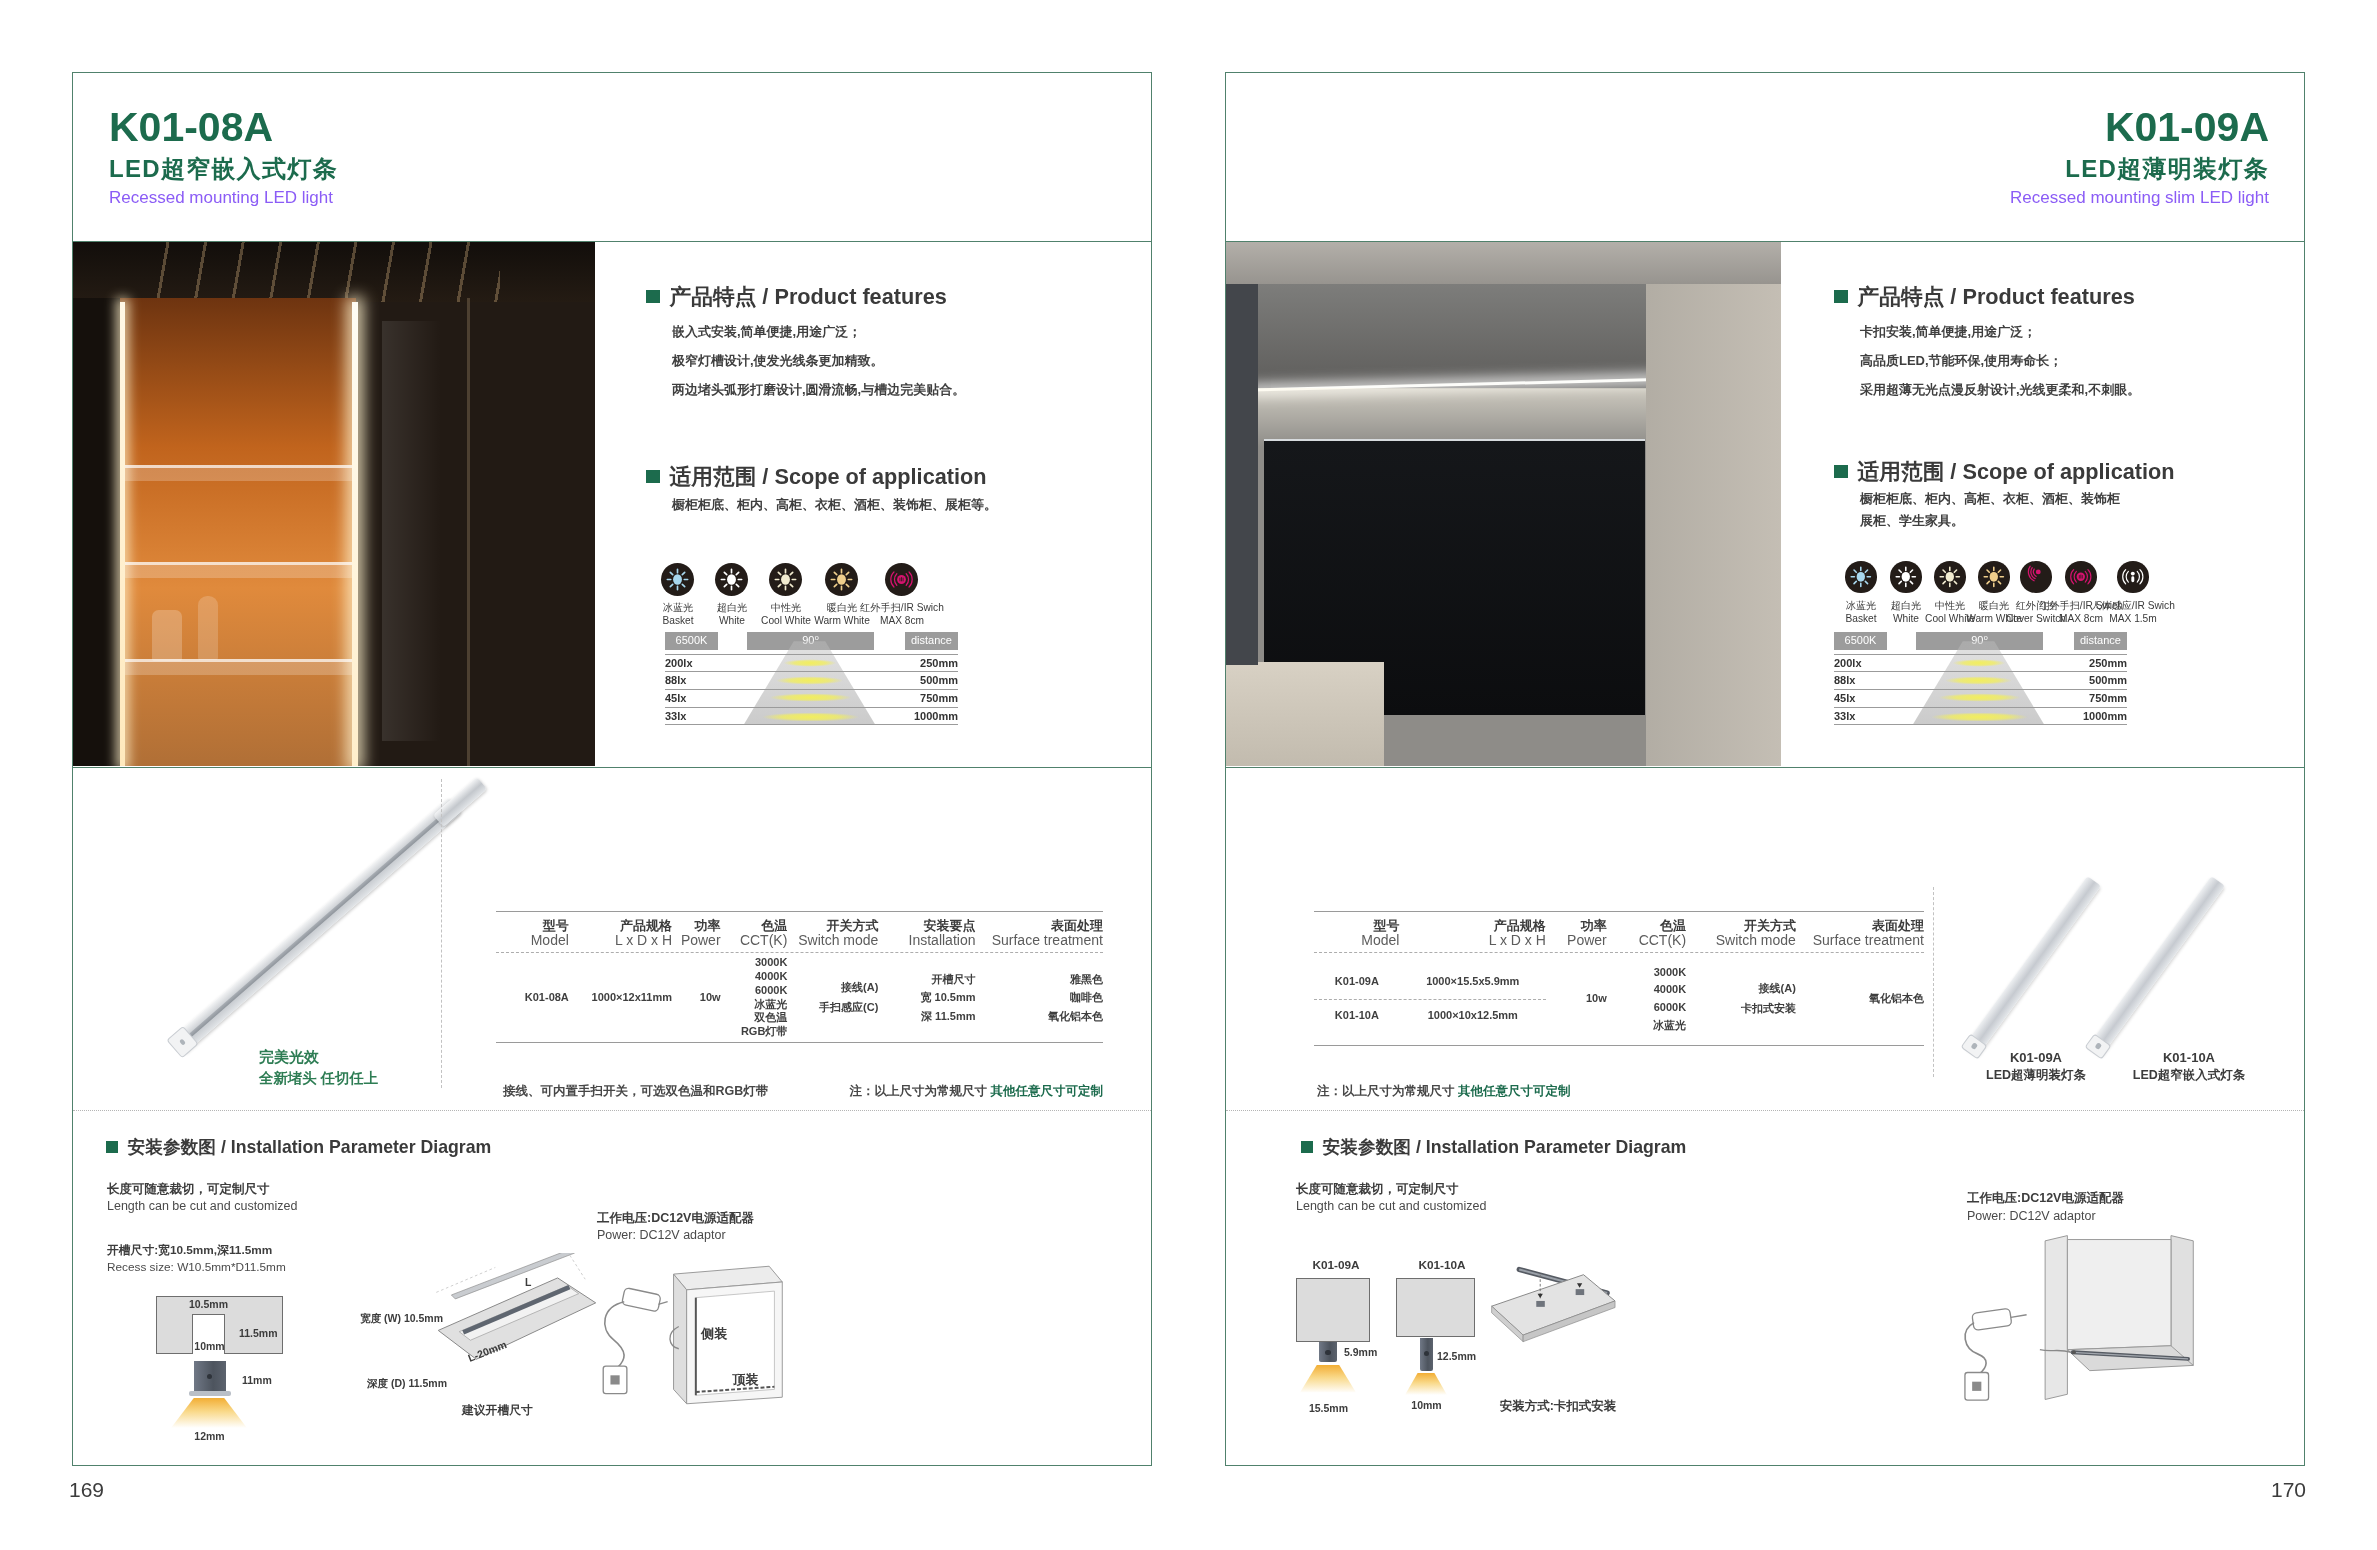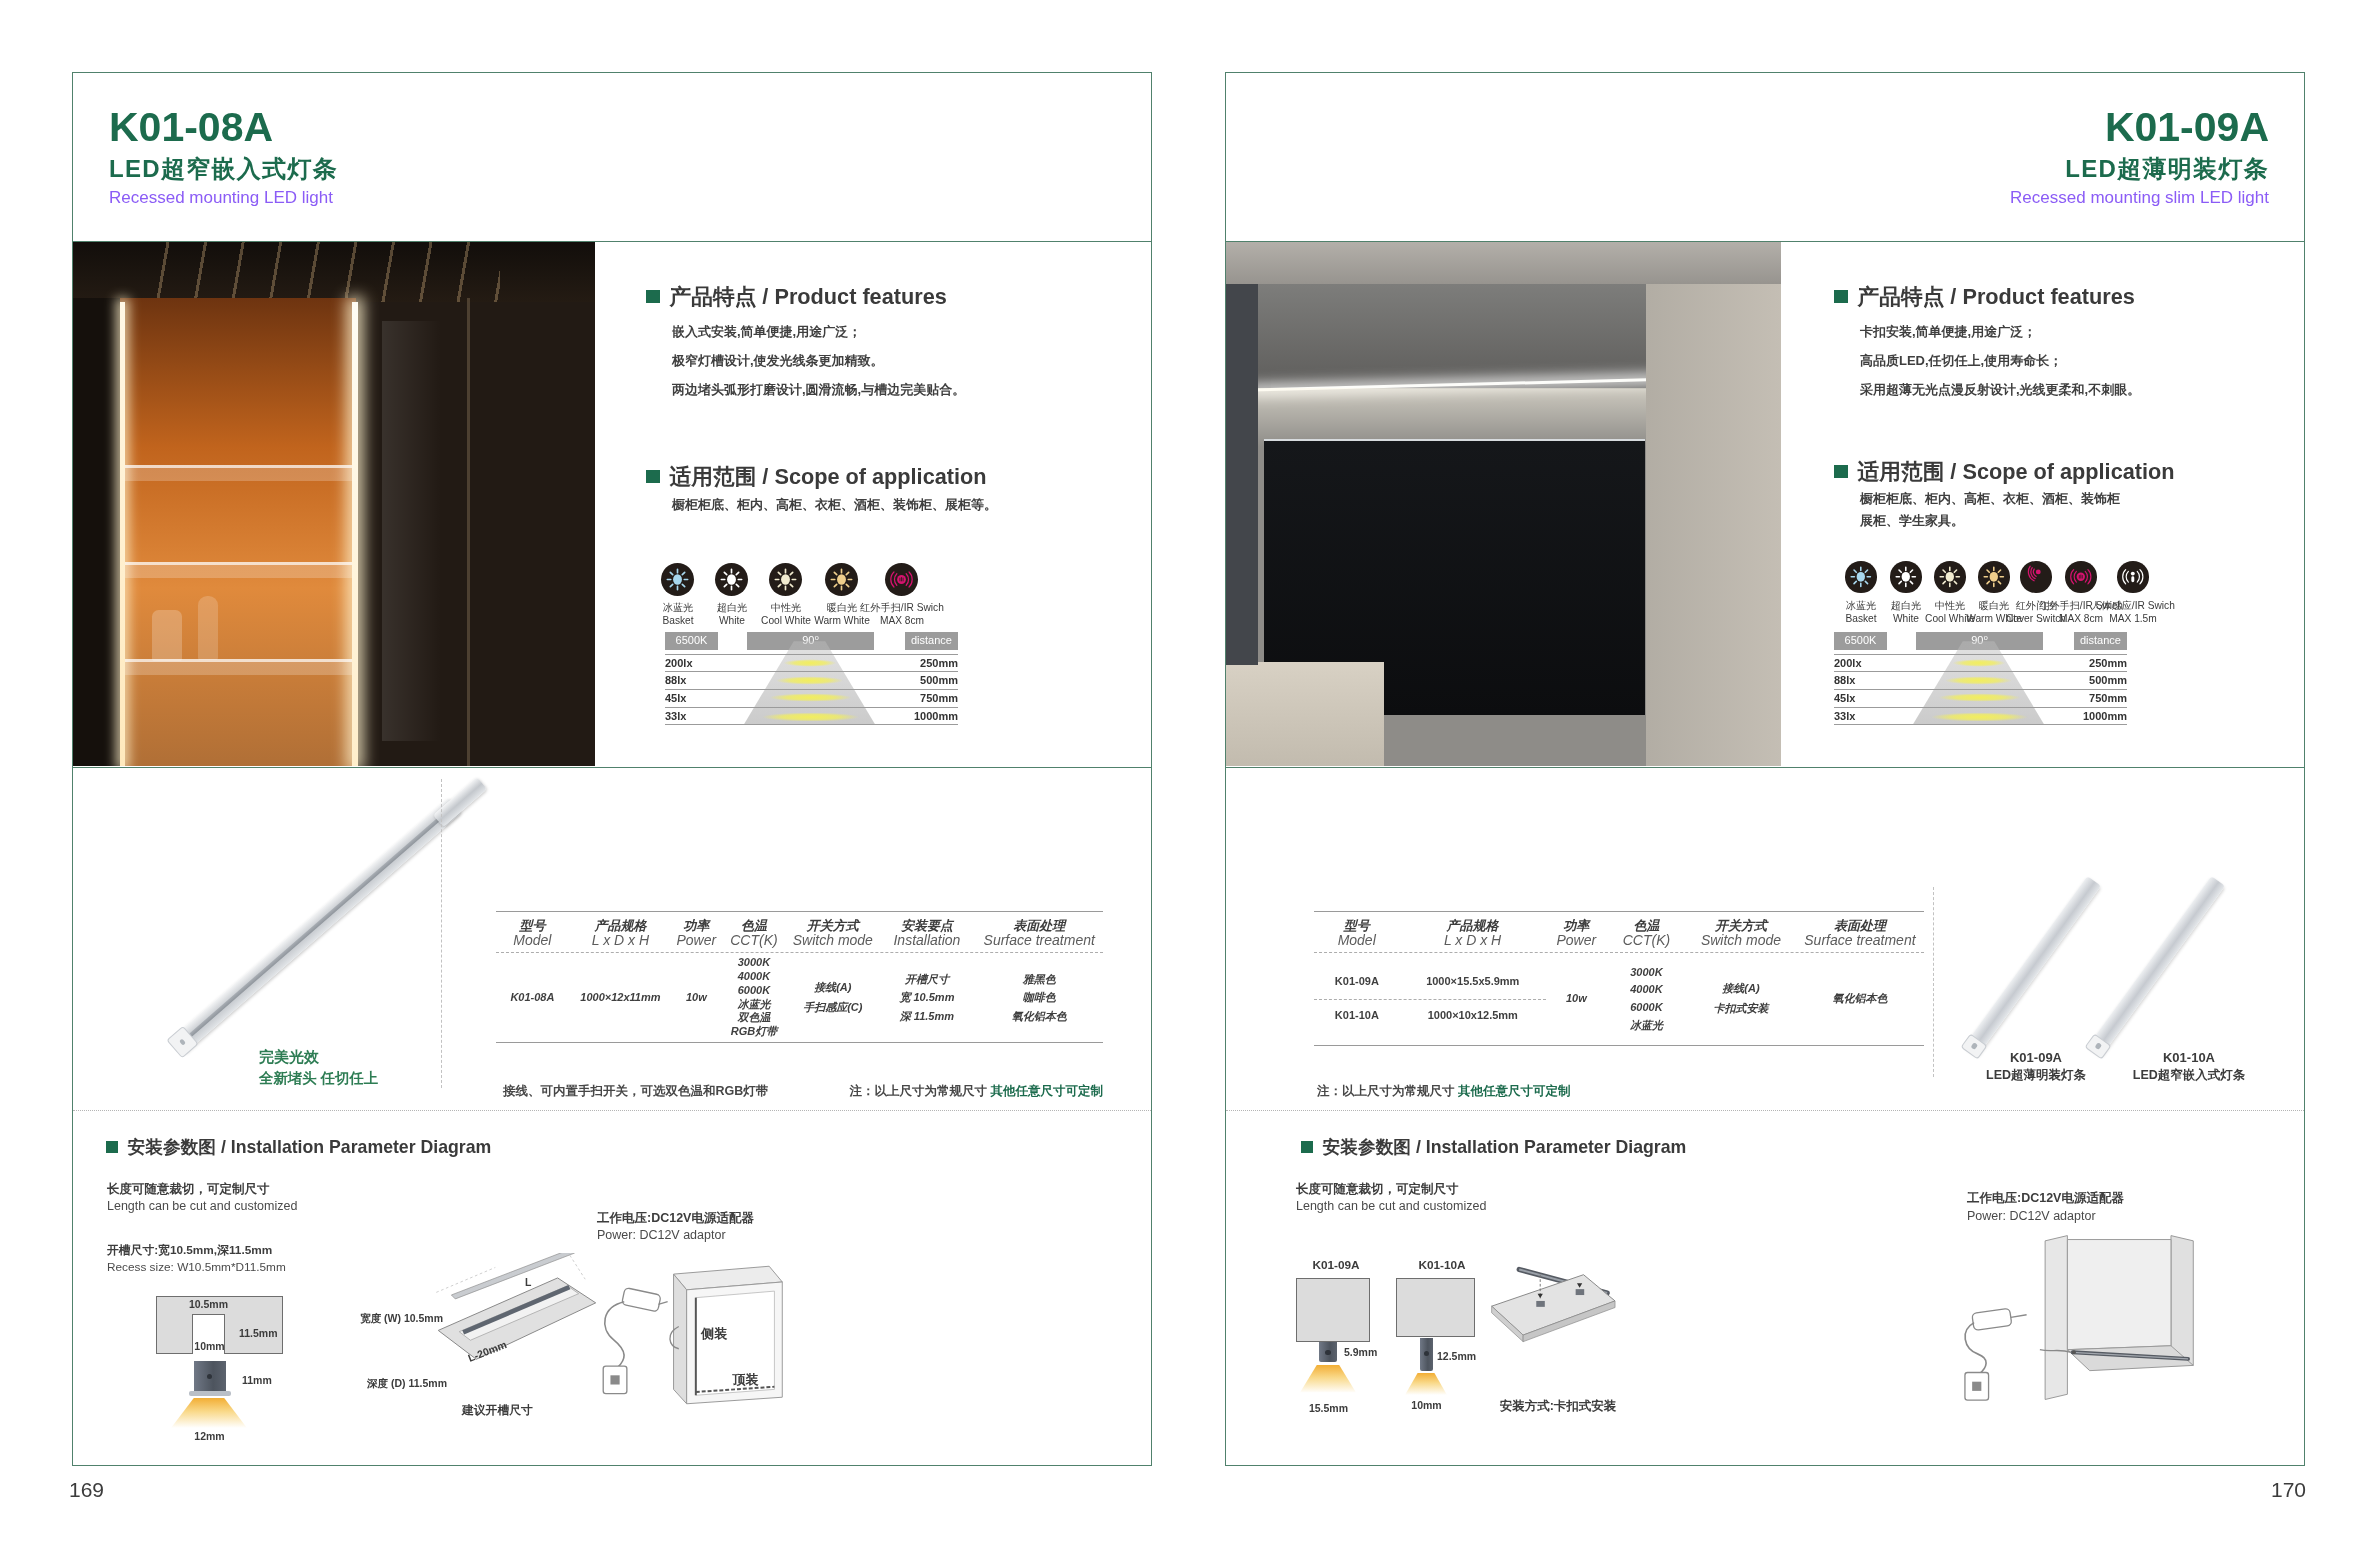--- a/index.html
+++ b/index.html
@@ -29,21 +29,21 @@
 .chip { position:absolute; height:17.7px; line-height:17.7px; background:#9c9c9c; color:#fff; font-size:11px; text-align:center; top:0; }
 .cone { position:absolute; background:linear-gradient(180deg,rgba(190,190,190,.45),rgba(175,175,175,.65)); clip-path:polygon(38% 0,62% 0,100% 100%,0 100%); }
 .glow { position:absolute; background:radial-gradient(closest-side,#f2ee5e 0%,rgba(242,238,94,.75) 45%,rgba(242,238,94,0) 75%); }
 .crow { position:absolute; left:0; width:293px; height:17.7px; border-top:1.1px solid #9b9b9b; font-size:11px; font-weight:bold; color:#333; line-height:17px; }
 .crow .lux { float:left; }
 .crow .mm { float:right; }
 .crow.last { border-bottom:1.1px solid #9b9b9b; }
 .ptable { position:absolute; }
 .pt-head { display:flex; border-top:1.6px solid #9a9a9a; padding-top:5.3px; padding-bottom:5.3px; border-bottom:1px dashed #adadad; }
 .pt-body { display:flex; align-items:center; }
-.pt-col { text-align:center;font-style:italic; }
+.pt-col { text-align:right; }
 .pt-col .cn { font-size:13px; font-weight:bold; color:#3c3c3c; line-height:17px; }
 .pt-col .en { font-size:14px; color:#5c5c5c; line-height:12.5px; }
 .cellstack { display:flex; flex-direction:column; justify-content:center; }
 .cell { font-size:11px; font-weight:bold; color:#3f3f3f; line-height:13.8px; }
 .pt-bottom { border-top:1.6px solid #9a9a9a; }
 .note { position:absolute; font-size:12.5px; font-weight:bold; color:#474747; white-space:nowrap; }
 .green { color:#1C6B4D; }
 .slogan { position:absolute; width:210px; font-weight:bold; color:#2E7D54; white-space:nowrap; }
 .dim { position:absolute; font-size:10.5px; font-weight:bold; color:#3c3c3c; white-space:nowrap; }
 .dimc { text-align:center; }
@@ -363,21 +363,21 @@
       <div class="abs" style="left:0;top:420px;width:158px;height:104px;background:linear-gradient(180deg,#d8d1c4,#c2bbae);"></div>
       <div class="abs" style="left:0;top:42px;width:31.5px;height:381px;background:#43464b;"></div>
     </div>
 
     <div class="sechead" style="left:608px; top:209px;">
       <span class="bullet"></span>
       <span>产品特点 / Product features</span>
     </div>
     <div class="feat" style="left:634px; top:244px;">
       <div>卡扣安装,简单便捷,用途广泛；</div>
-      <div>高品质LED,任切任上,使用寿命长；</div>
+      <div>高品质LED,节能环保,使用寿命长；</div>
       <div>采用超薄无光点漫反射设计,光线更柔和,不刺眼。</div>
     </div>
 
     <div class="sechead" style="left:608px; top:384px;">
       <span class="bullet"></span>
       <span>适用范围 / Scope of application</span>
     </div>
     <div class="feat" style="left:634px; top:415px; line-height:21.7px;">
       <div>橱柜柜底、柜内、高柜、衣柜、酒柜、装饰柜</div>
       <div>展柜、学生家具。</div>

